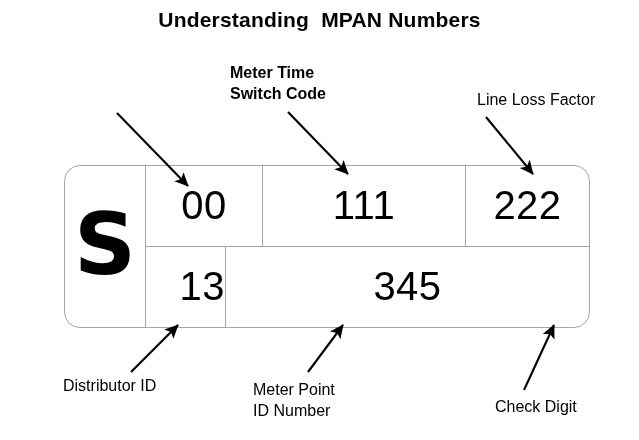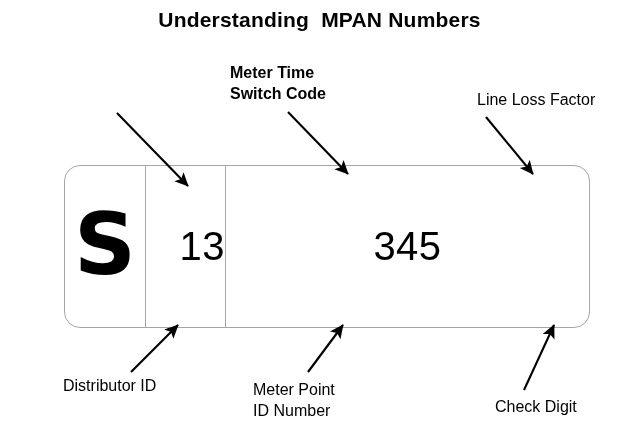--- a/index.html
+++ b/index.html
@@ -157,20 +157,31 @@
   <div class="label lbl-check-digit">Check Digit</div>
 
   <div class="mpan-box">
 
     <div class="cell-supplier">
       <span class="glyph">S</span>
     </div>
 
     <div class="rows">
 
+      <div class="row row-top">
+        <div class="cell c-pc div-right">
+          <span class="num">00</span>
+        </div>
+        <div class="cell c-mtsc div-right">
+          <span class="num">111</span>
+        </div>
+        <div class="cell c-llf">
+          <span class="num">222</span>
+        </div>
+      </div>
 
       <div class="row row-bottom">
         <div class="cell c-did div-right">
           <span class="num">13</span>
         </div>
         <div class="cell c-cd">
           <span class="num">345</span>
         </div>
       </div>
 

